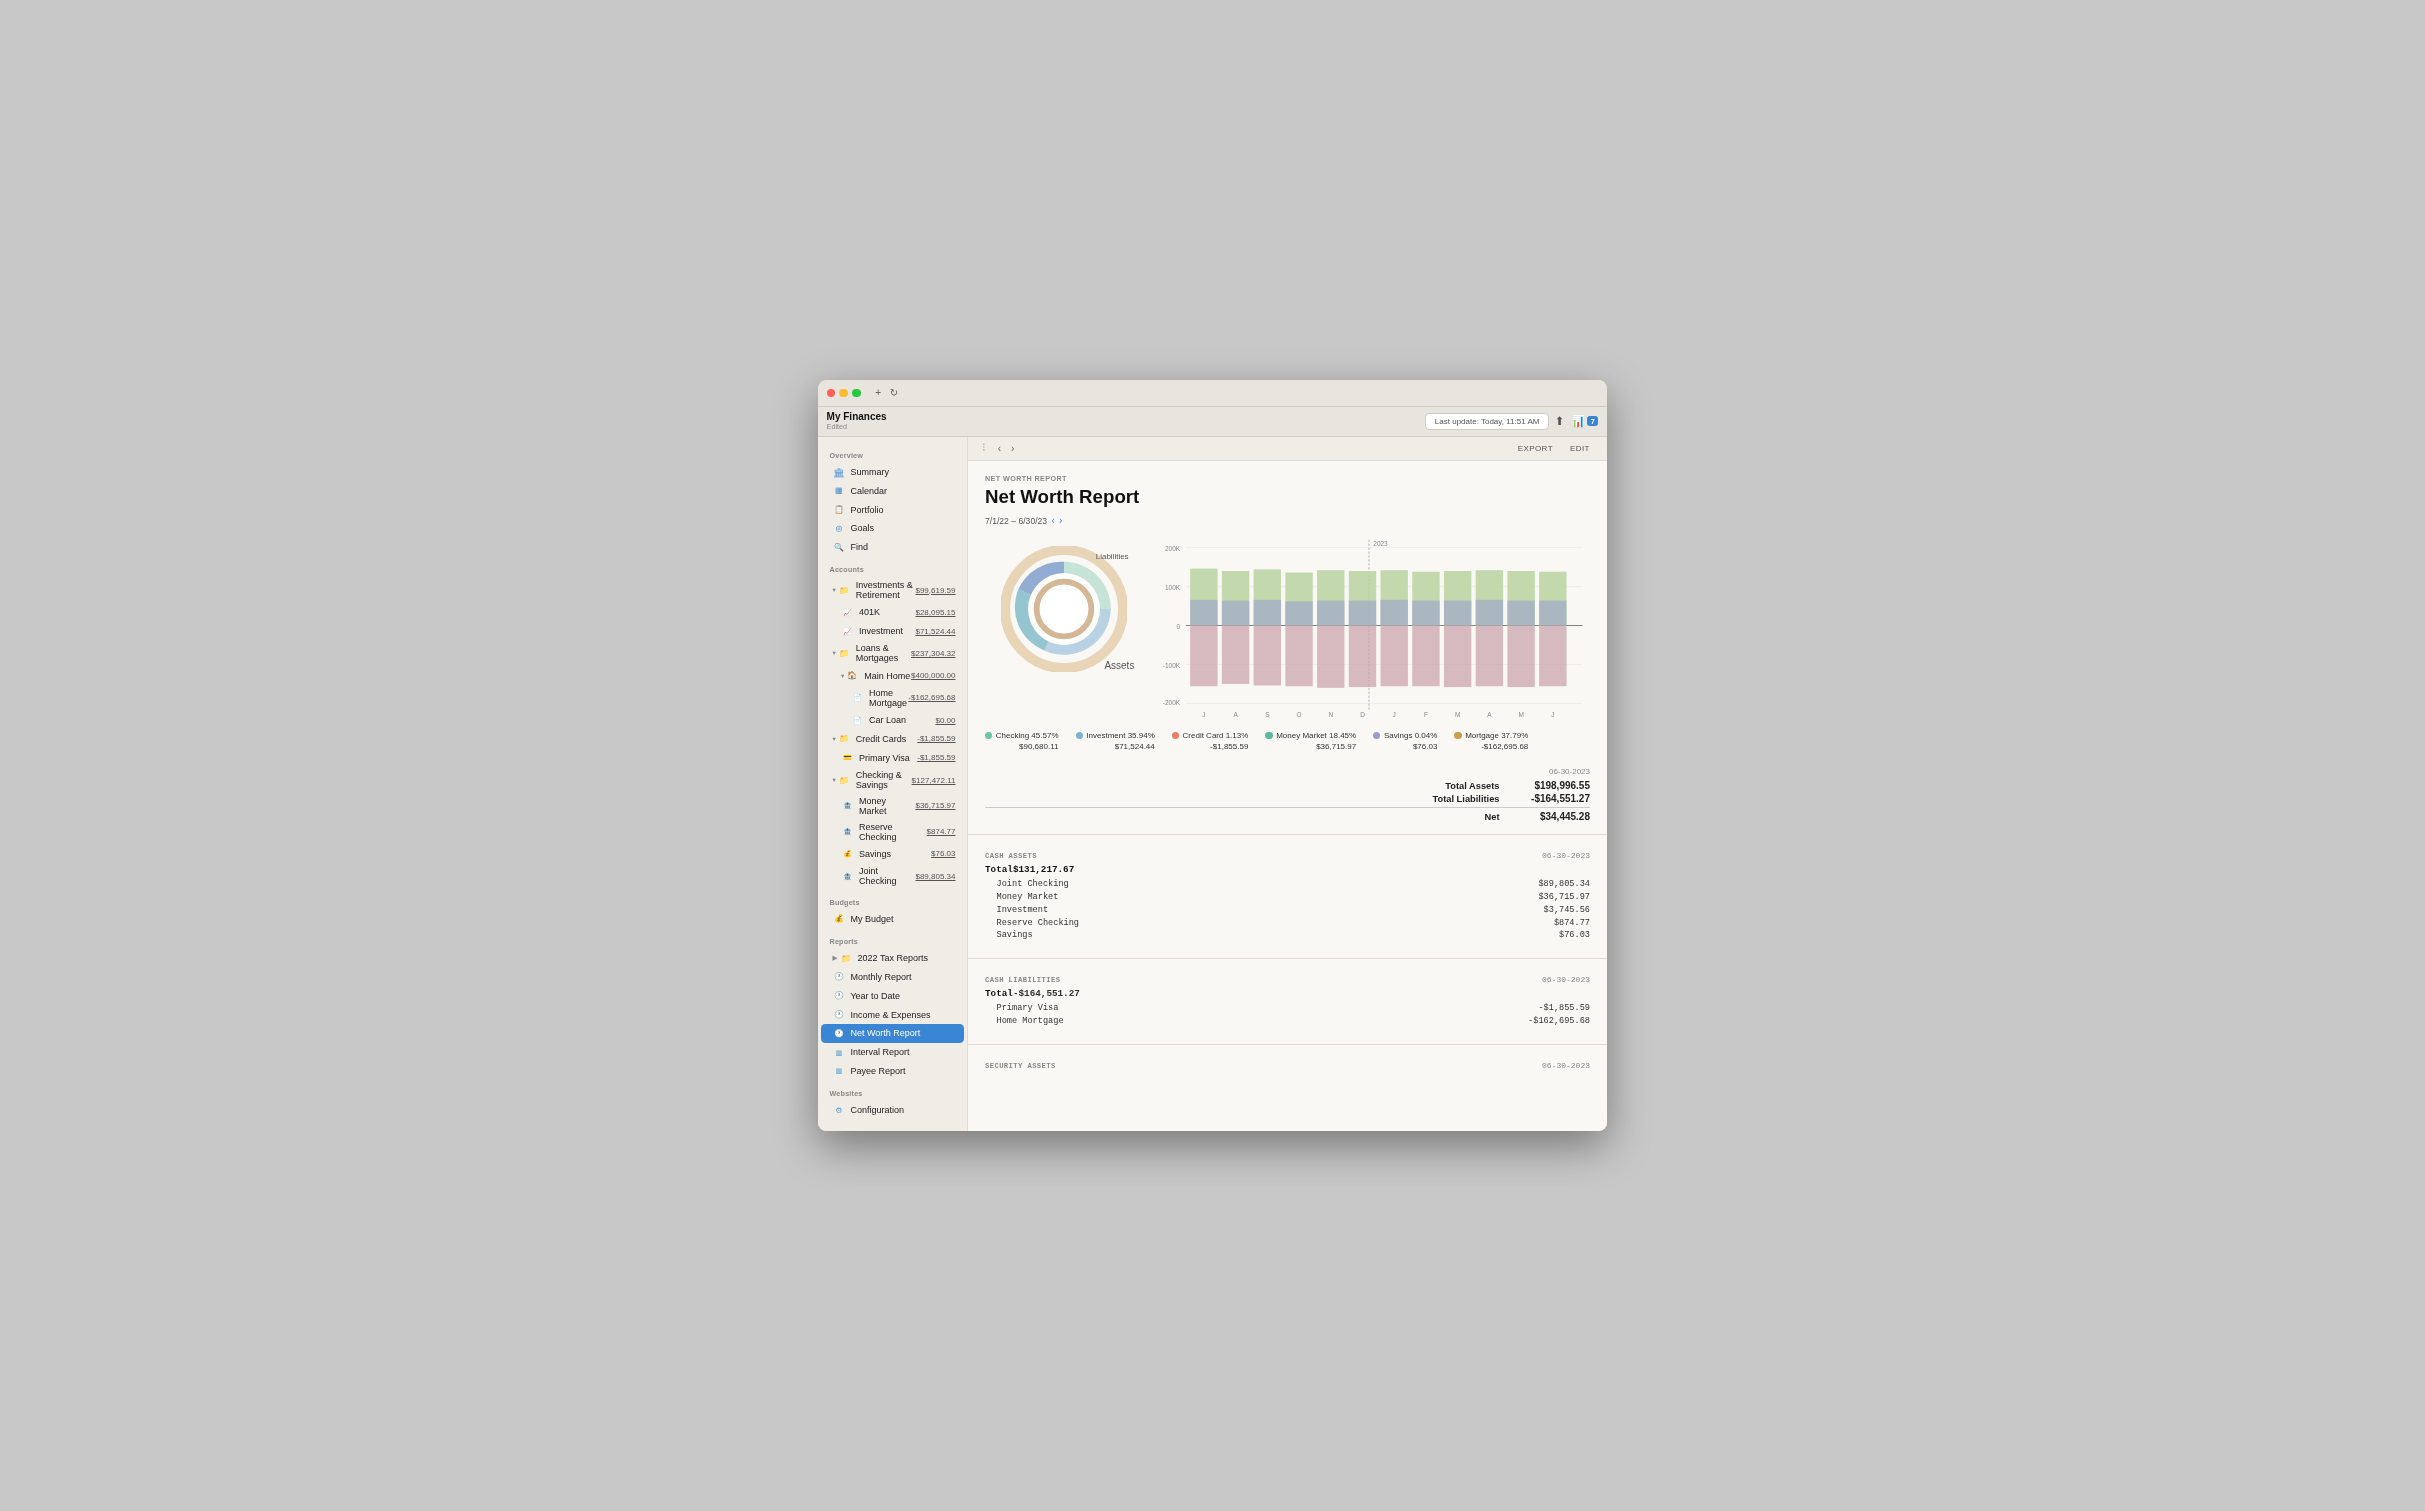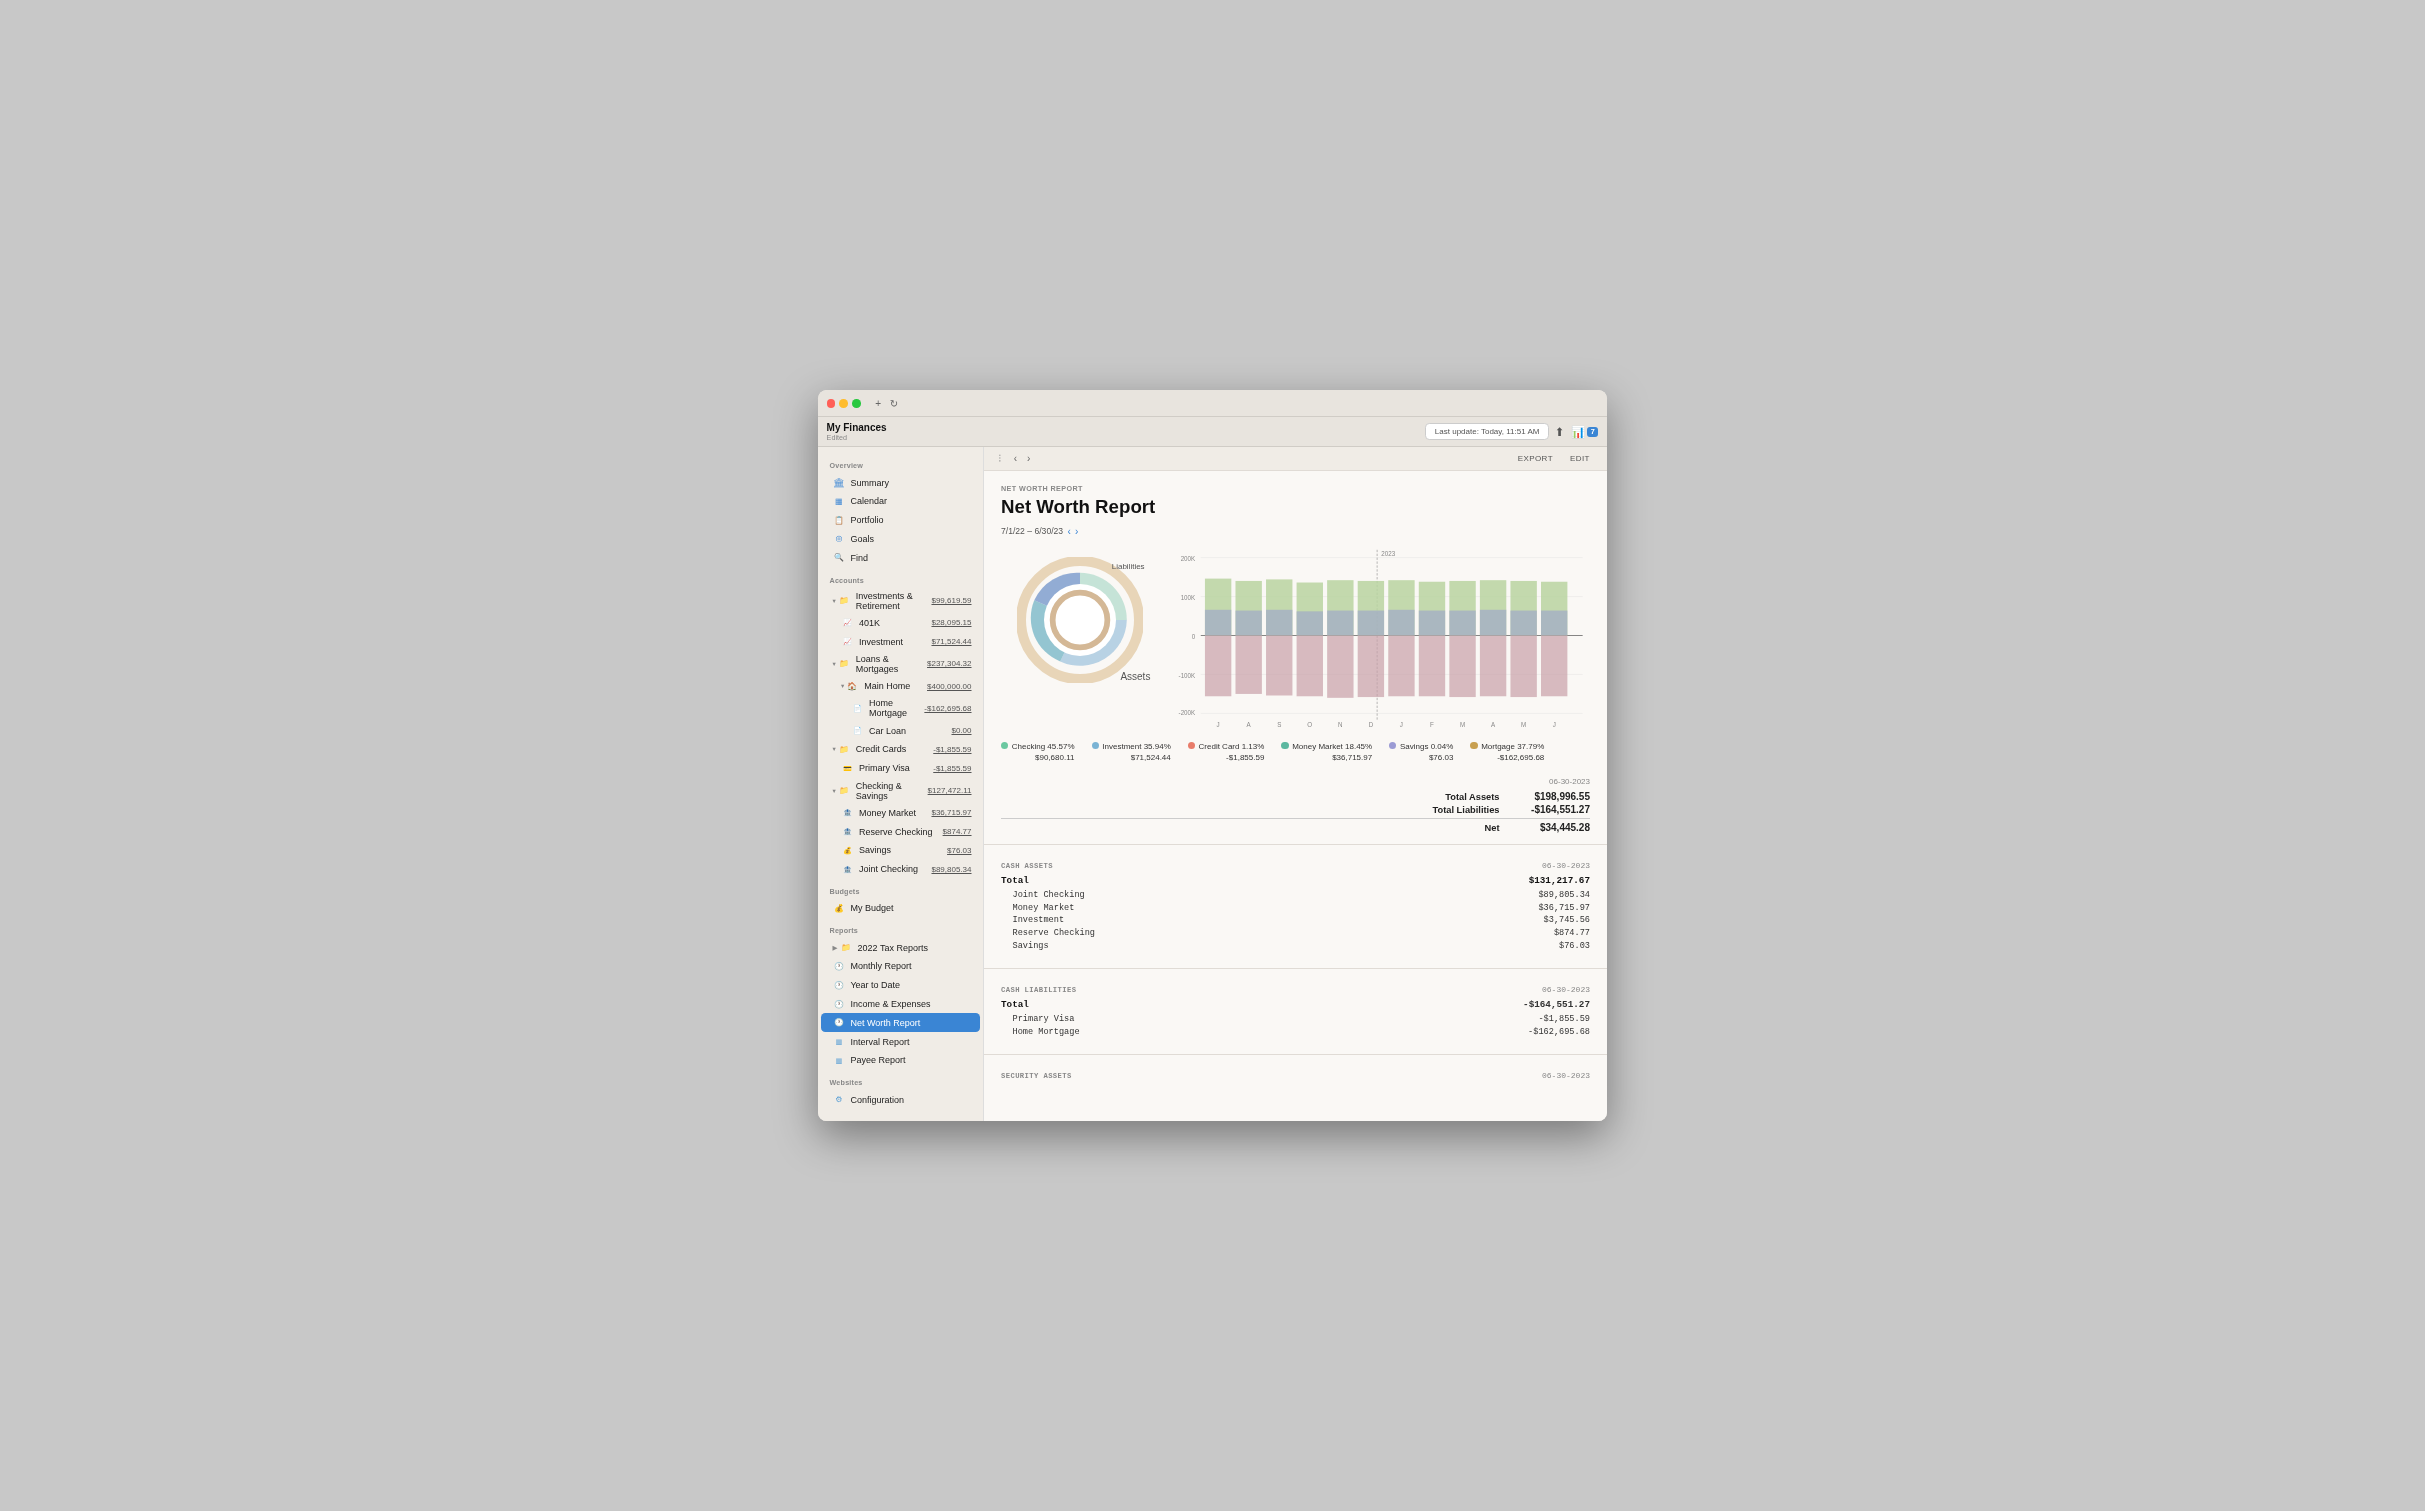--- a/index.html
+++ b/index.html
@@ -54,21 +54,21 @@
       font-size: 10px;
       cursor: pointer;
     }
     .window-body {
       display: flex;
       flex: 1;
       min-height: 0;
     }
     
     .sidebar {
-      width: 166px;
+      width: 150px;
       background: #f0ece6;
       border-right: 0.7px solid #ddd;
       overflow-y: auto;
       padding: 5.7px 0 11.5px 0;
       flex-shrink: 0;
     }
     .sidebar-section-label {
       font-size: 7.2px;
       font-weight: 600;
       color: #888;
@@ -294,21 +294,21 @@
       font-weight: 700;
       color: #888;
       letter-spacing: 0.4px;
     }
     .section-date {
       font-size: 8px;
       color: #888;
     }
     .section-total-row {
       display: flex;
-      justify-content: space-between;
+      justify-content: flex-start;
       align-items: baseline;
       font-size: 9.3px;
       font-weight: 700;
       color: #111;
       margin-bottom: 2.9px;
     }
     .section-data-row {
       display: flex;
       justify-content: space-between;
       align-items: baseline;

